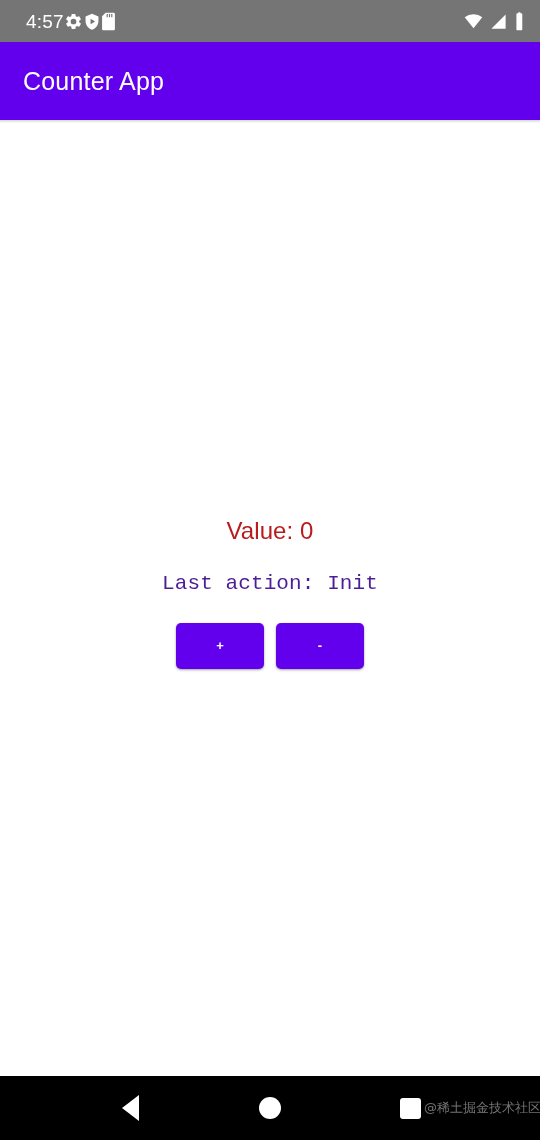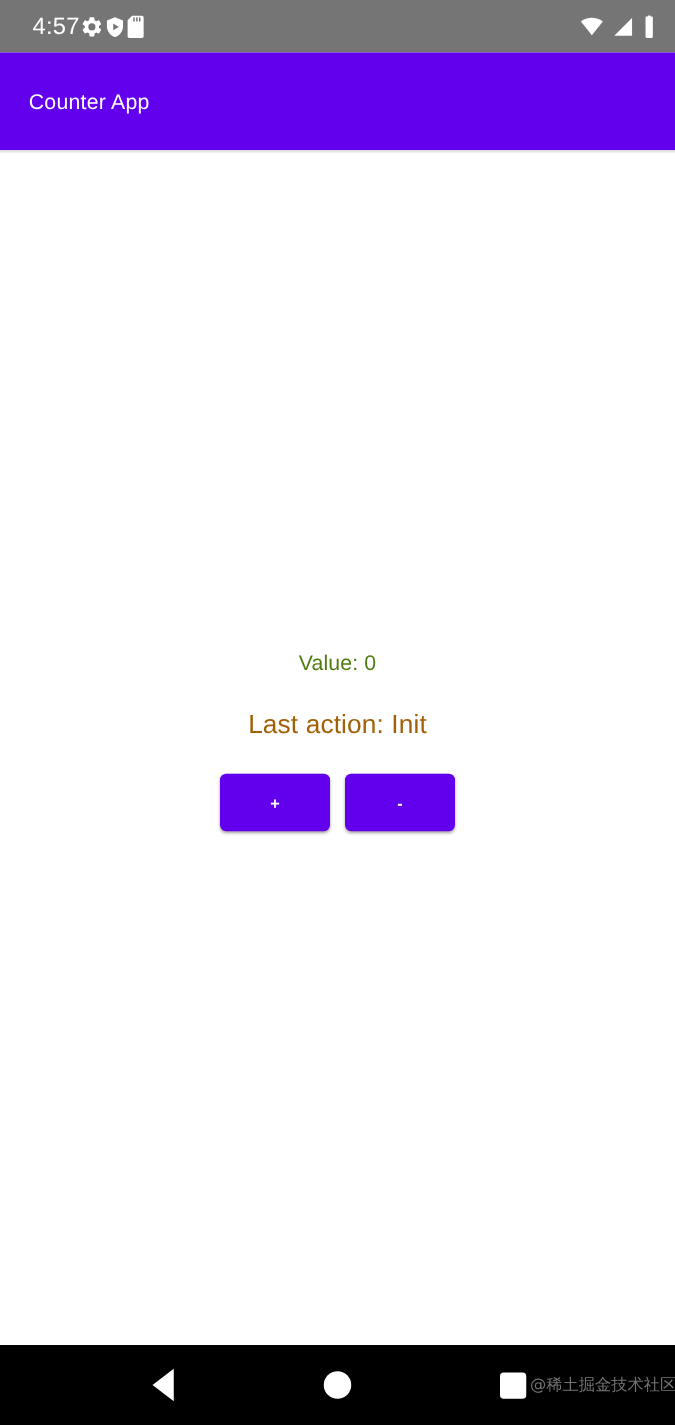--- a/index.html
+++ b/index.html
@@ -71,21 +71,21 @@
   }
   .app-bar-shadow {
     flex: 0 0 3px;
     height: 3px;
     background: linear-gradient(to bottom, rgba(0,0,0,0.16), rgba(0,0,0,0));
     position: relative;
     z-index: 2;
   }
   .app-title {
     color: #ffffff;
-    font-size: 17px;
+    font-size: 25px;
     font-weight: 500;
     letter-spacing: 0.2px;
     line-height: 1;
   }
 
   
   .content {
     flex: 1 1 auto;
     background: #ffffff;
     position: relative;
@@ -94,31 +94,32 @@
     align-items: center;
     justify-content: center;
   }
   .counter-block {
     margin-top: -12px;
     display: flex;
     flex-direction: column;
     align-items: center;
   }
   .value-text {
-    font-size: 17px;
-    color: #4d7c0f;
+    font-size: 24px;
+    color: #b91c1c;
     line-height: 1;
     letter-spacing: 0.1px;
   }
   .action-text {
     font-size: 21px;
-    color: #a16207;
+    color: #4c1d95;
     line-height: 1;
     letter-spacing: 0.1px;
     margin-top: 30px;
+    font-family: Liberation Mono, monospace;
   }
   .button-row {
     display: flex;
     gap: 12px;
     margin-top: 29px;
   }
   .counter-btn {
     width: 88px;
     height: 46px;
     background: #6200ee;

